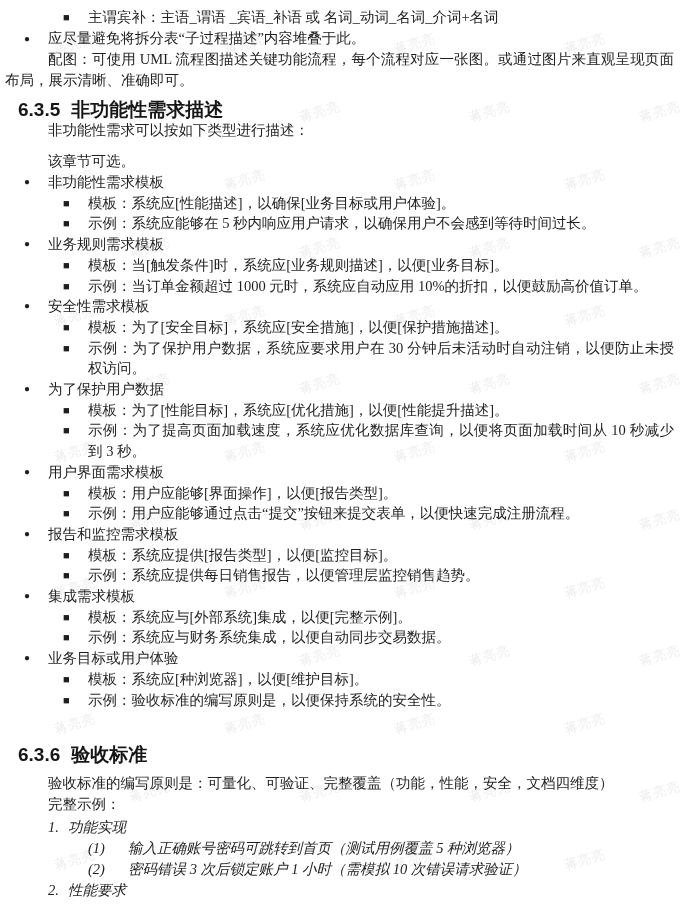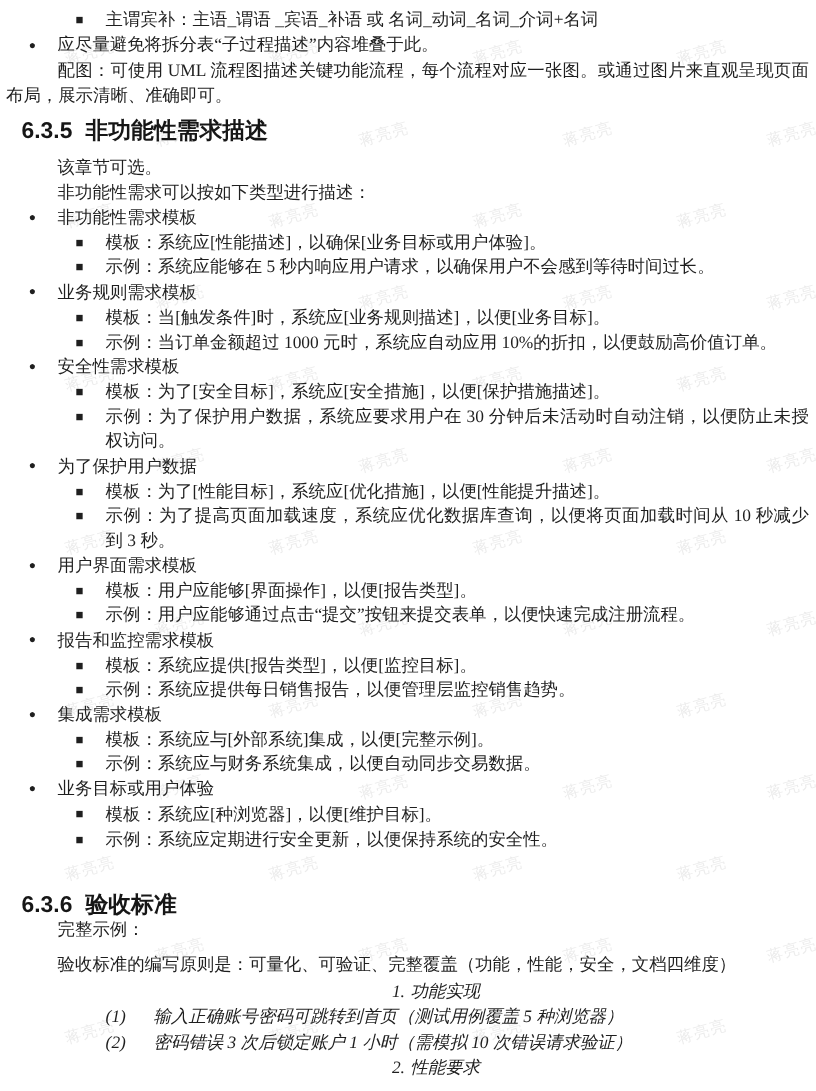--- a/index.html
+++ b/index.html
@@ -30,21 +30,21 @@
     font-family:"Liberation Sans","DejaVu Sans",sans-serif;
     font-size:19px;font-weight:bold;color:#161616;
     margin:0 0 0 13px;line-height:20px;
   }
   .sec .num{margin-right:11px;}
   .sec-635{margin-top:9px;}
   .p-after-h{margin-top:10px;}
   .sec-636{margin-top:35px;}
   .p-after-h2{margin-top:8px;}
   .acc-list{font-style:italic;line-height:21px;margin-top:2px;}
-  li.a1{padding-left:43px;text-align:center;}
+  li.a1{padding-left:43px;text-align:left;}
   li.a2{padding-left:83px;text-align:left;}
   .lab{display:inline-block;font-style:italic;}
   .lab-w1{width:20px;}
   .lab-w2{width:40px;}
 </style>
 </head>
 <body>
 
 <div id="watermark-layer">
     <div class="wm" style="left: 75px; top: 44px; color: rgb(236, 236, 236);">蒋亮亮</div>
@@ -118,22 +118,22 @@
       <span class="b-dot">●</span>
       <span>应尽量避免将拆分表“子过程描述”内容堆叠于此。</span>
     </li>
   </ul>
   <p class="para">配图：可使用 UML 流程图描述关键功能流程，每个流程对应一张图。或通过图片来直观呈现页面布局，展示清晰、准确即可。</p>
 
   <h2 class="sec sec-635">
     <span class="num">6.3.5</span><span>非功能性需求描述</span>
   </h2>
 
+  <p class="para">非功能性需求可以按如下类型进行描述：</p>
   <p class="para p-after-h">该章节可选。</p>
-  <p class="para">非功能性需求可以按如下类型进行描述：</p>
 
   <ul class="doc-list tpl-list">
     <li class="l1"><span class="b-dot">●</span><span>非功能性需求模板</span></li>
     <li class="l2"><span class="b-sq">■</span><span>模板：系统应[性能描述]，以确保[业务目标或用户体验]。</span></li>
     <li class="l2"><span class="b-sq">■</span><span>示例：系统应能够在 5 秒内响应用户请求，以确保用户不会感到等待时间过长。</span></li>
 
     <li class="l1"><span class="b-dot">●</span><span>业务规则需求模板</span></li>
     <li class="l2"><span class="b-sq">■</span><span>模板：当[触发条件]时，系统应[业务规则描述]，以便[业务目标]。</span></li>
     <li class="l2"><span class="b-sq">■</span><span>示例：当订单金额超过 1000 元时，系统应自动应用 10%的折扣，以便鼓励高价值订单。</span></li>
 
@@ -152,29 +152,29 @@
     <li class="l1"><span class="b-dot">●</span><span>报告和监控需求模板</span></li>
     <li class="l2"><span class="b-sq">■</span><span>模板：系统应提供[报告类型]，以便[监控目标]。</span></li>
     <li class="l2"><span class="b-sq">■</span><span>示例：系统应提供每日销售报告，以便管理层监控销售趋势。</span></li>
 
     <li class="l1"><span class="b-dot">●</span><span>集成需求模板</span></li>
     <li class="l2"><span class="b-sq">■</span><span>模板：系统应与[外部系统]集成，以便[完整示例]。</span></li>
     <li class="l2"><span class="b-sq">■</span><span>示例：系统应与财务系统集成，以便自动同步交易数据。</span></li>
 
     <li class="l1"><span class="b-dot">●</span><span>业务目标或用户体验</span></li>
     <li class="l2"><span class="b-sq">■</span><span>模板：系统应[种浏览器]，以便[维护目标]。</span></li>
-    <li class="l2"><span class="b-sq">■</span><span>示例：系统应定期进行安全更新，以便保持系统的安全性。</span></li>
+    <li class="l2"><span class="b-sq">■</span><span>示例：验收标准的编写原则是，以便保持系统的安全性。</span></li>
   </ul>
 
   <h2 class="sec sec-636">
     <span class="num">6.3.6</span><span>验收标准</span>
   </h2>
 
+  <p class="para p-after-h2">验收标准的编写原则是：可量化、可验证、完整覆盖（功能，性能，安全，文档四维度）</p>
   <p class="para">完整示例：</p>
-  <p class="para p-after-h2">验收标准的编写原则是：可量化、可验证、完整覆盖（功能，性能，安全，文档四维度）</p>
 
   <ul class="doc-list acc-list">
     <li class="a1"><span class="lab lab-w1">1.</span><span>功能实现</span></li>
     <li class="a2"><span class="lab lab-w2">(1)</span><span>输入正确账号密码可跳转到首页（测试用例覆盖 5 种浏览器）</span></li>
     <li class="a2"><span class="lab lab-w2">(2)</span><span>密码错误 3 次后锁定账户 1 小时（需模拟 10 次错误请求验证）</span></li>
     <li class="a1"><span class="lab lab-w1">2.</span><span>性能要求</span></li>
   </ul>
 
 </div>
 

